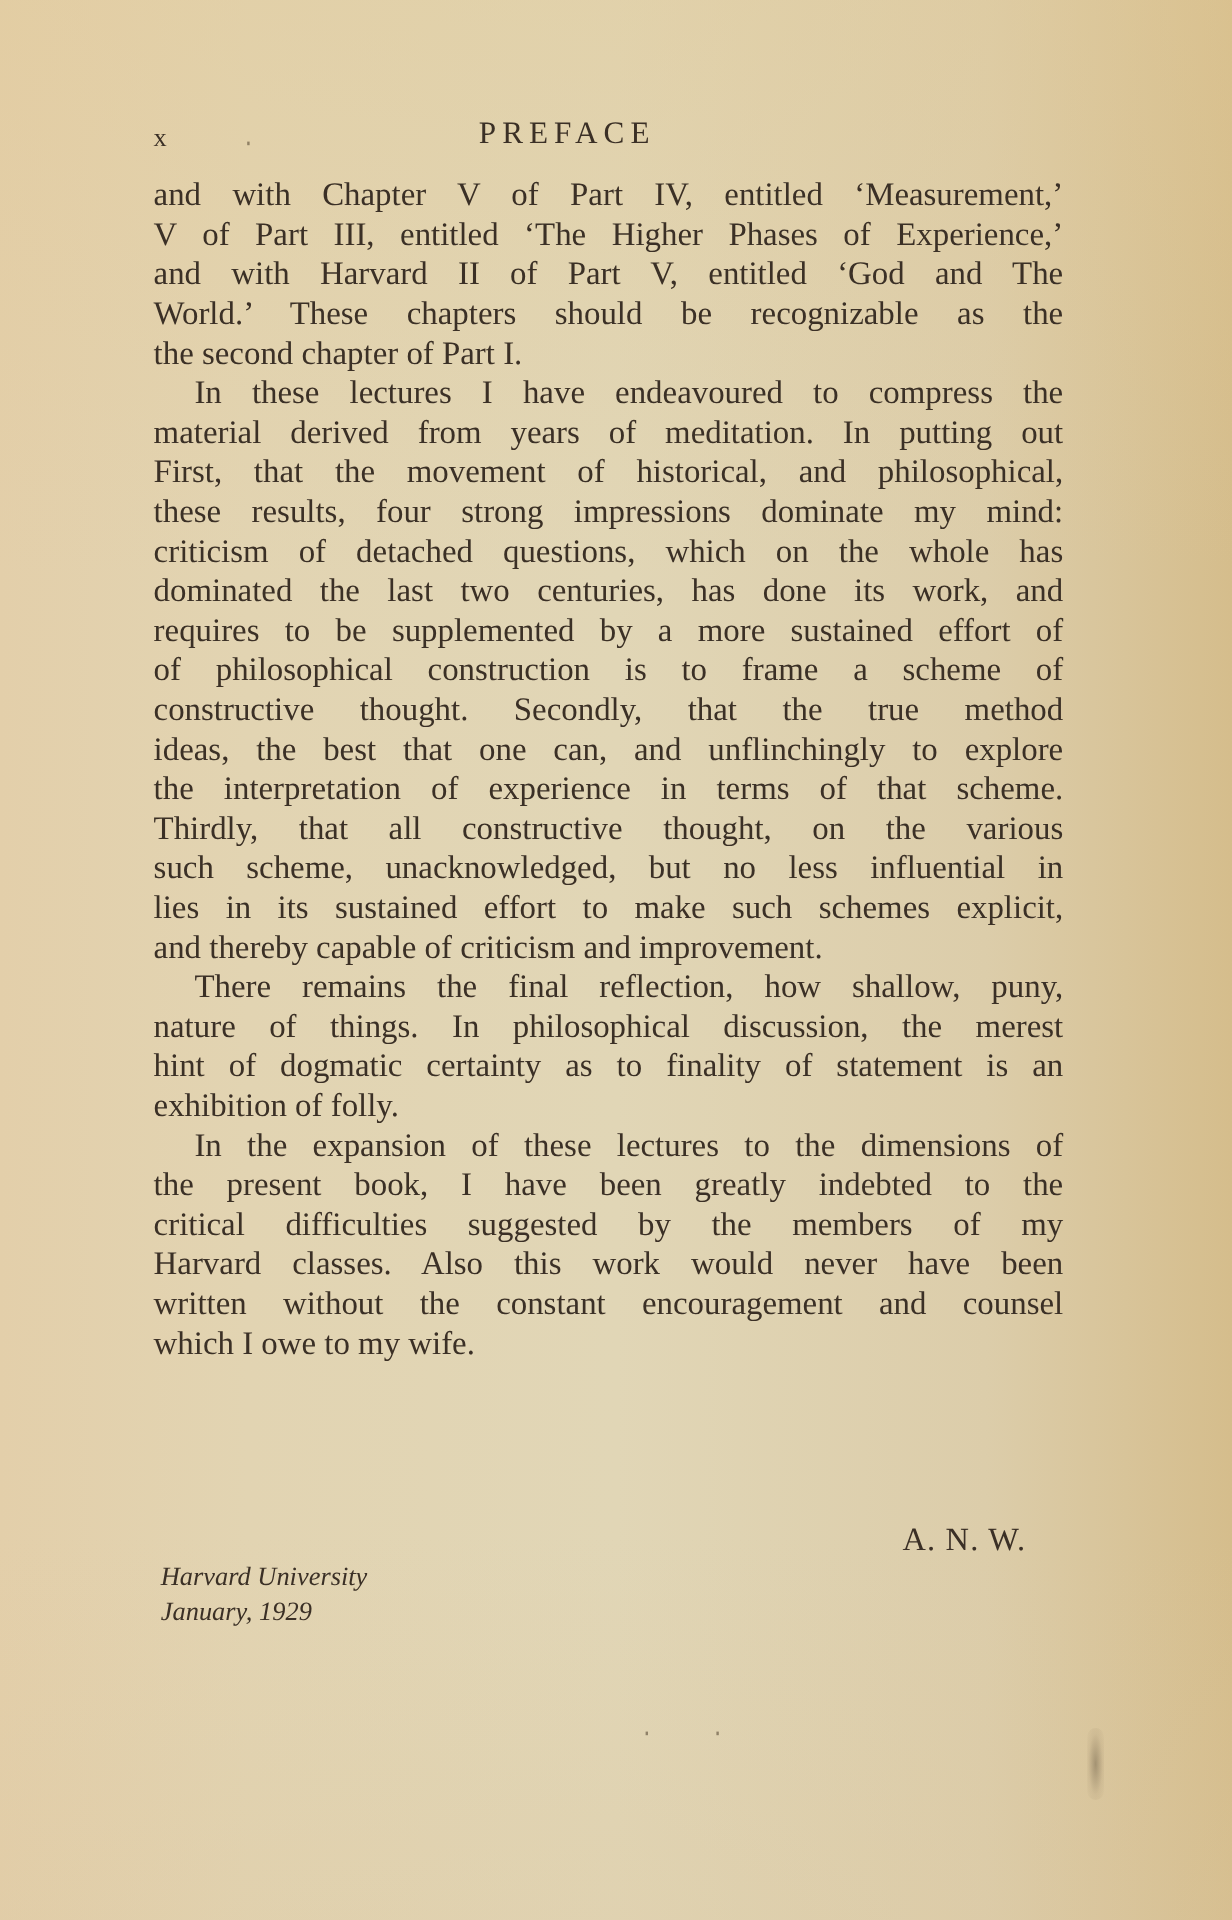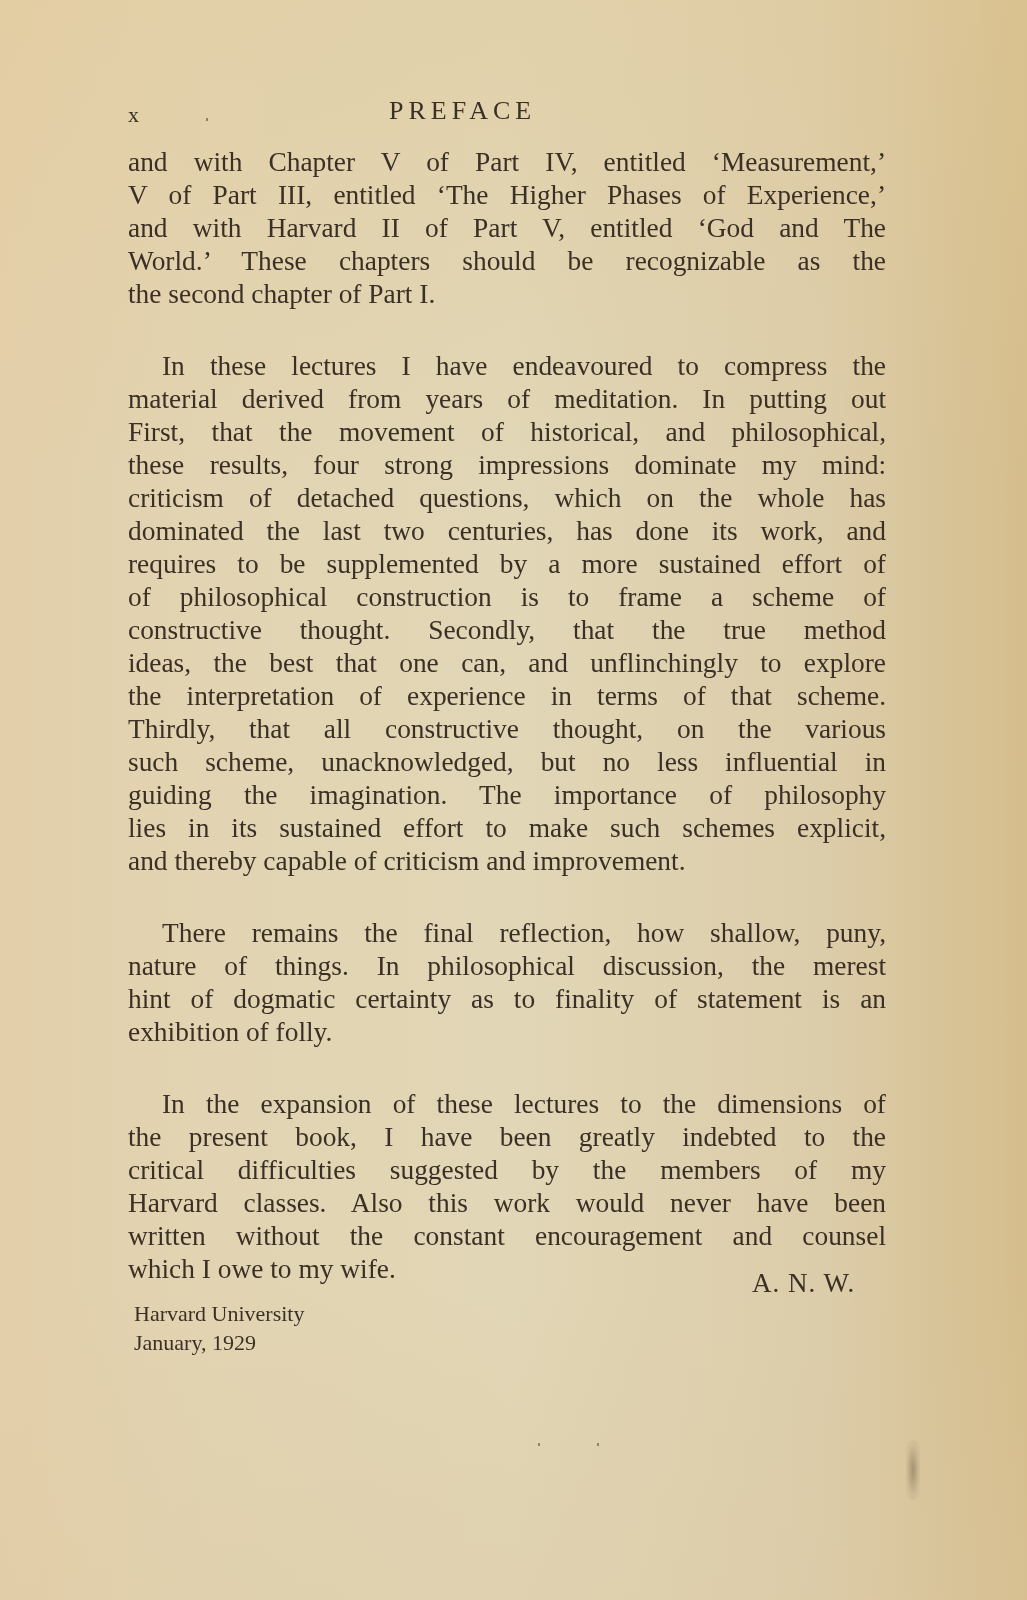--- a/index.html
+++ b/index.html
@@ -30,21 +30,21 @@
   }
   .folio {
     position: absolute;
     left: 128px;
     top: 6px;
     font-size: 22px;
     letter-spacing: 0;
   }
   .head-title {
     position: absolute;
-    left: 389px;
+    left: 399px;
     top: 0;
     font-size: 26px;
     letter-spacing: 5px;
   }
   .text-block {
     position: absolute;
     left: 128px;
     top: 146px;
     width: 758px;
   }
@@ -55,35 +55,35 @@
     font-size: 27.4px;
     white-space: nowrap;
     text-align: justify;
     text-align-last: justify;
   }
   .line.last {
     text-align-last: left;
   }
   .line.indent {
     padding-left: 34px;
-    margin-top: 39px;
   }
   .signature {
     position: absolute;
     left: 752px;
     top: 1268px;
     font-size: 27px;
     letter-spacing: 1px;
   }
   .dateline {
     position: absolute;
     left: 134px;
     top: 1299px;
     font-size: 22px;
     line-height: 29px;
+    font-style: italic;
   }
   .dateline span { display: block; }
   .smudge {
     position: absolute;
     left: 906px;
     top: 1440px;
     width: 14px;
     height: 60px;
     border-radius: 7px;
     background: radial-gradient(ellipse at center, rgba(120,105,80,0.55) 0%, rgba(150,130,100,0.15) 60%, rgba(0,0,0,0) 100%);
@@ -120,21 +120,20 @@
       <span class="line">these results, four strong impressions dominate my mind:</span>
       <span class="line">criticism of detached questions, which on the whole has</span>
       <span class="line">dominated the last two centuries, has done its work, and</span>
       <span class="line">requires to be supplemented by a more sustained effort of</span>
       <span class="line">of philosophical construction is to frame a scheme of</span>
       <span class="line">constructive thought. Secondly, that the true method</span>
       <span class="line">ideas, the best that one can, and unflinchingly to explore</span>
       <span class="line">the interpretation of experience in terms of that scheme.</span>
       <span class="line">Thirdly, that all constructive thought, on the various</span>
       <span class="line">such scheme, unacknowledged, but no less influential in</span>
-      <span class="line">guiding the imagination. The importance of philosophy</span>
       <span class="line">lies in its sustained effort to make such schemes explicit,</span>
       <span class="line last">and thereby capable of criticism and improvement.</span>
     </div>
     <div>
       <span class="line indent">There remains the final reflection, how shallow, puny,</span>
       <span class="line">nature of things. In philosophical discussion, the merest</span>
       <span class="line">hint of dogmatic certainty as to finality of statement is an</span>
       <span class="line last">exhibition of folly.</span>
     </div>
     <div>

